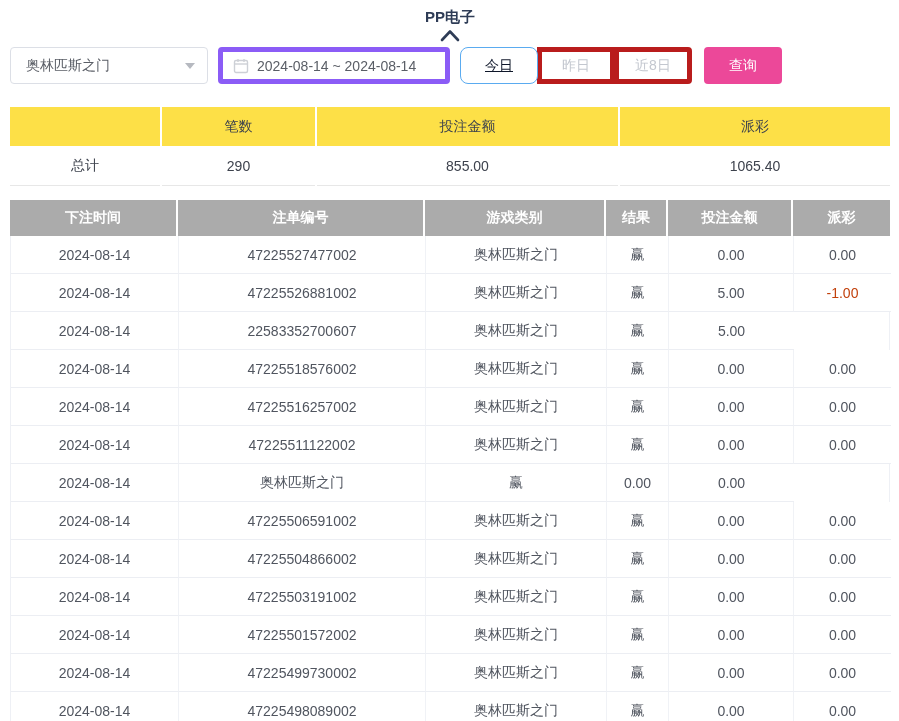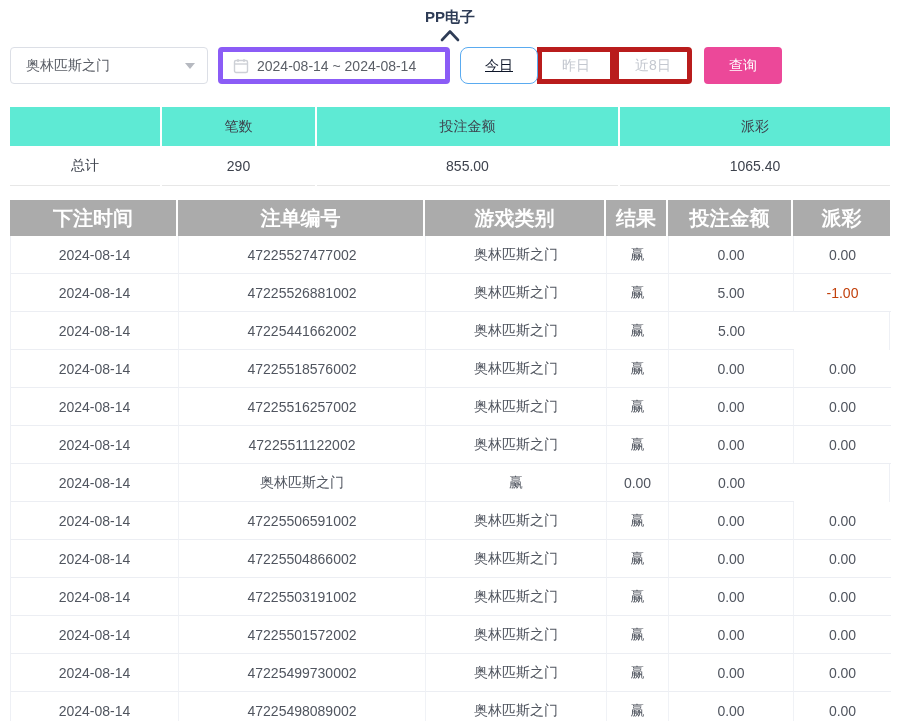--- a/index.html
+++ b/index.html
@@ -56,38 +56,38 @@
   .search-btn {
     margin-left: 12px; height: 37px; width: 78px;
     background: #ec4899; color: #fff; border: none; border-radius: 4px;
     font-size: 14px; cursor: pointer; font-family: inherit;
   }
 
   
   .summary { margin-top: 23px; width: 880px; }
   .s-row { display: grid; grid-template-columns: 150px 153px 301px 270px; column-gap: 2px; }
   .s-head .s-cell {
-    background: #5eead4; height: 39px;
+    background: #fde047; height: 39px;
     display: flex; align-items: center; justify-content: center;
     font-size: 14px; color: #3d424d;
   }
   .s-body .s-cell {
     background: #fff; height: 40px;
     display: flex; align-items: center; justify-content: center;
     font-size: 14px; color: #3d424d;
     border-bottom: 1px solid #e7e7e7;
   }
 
   
   .btable { margin-top: 14px; width: 880px; }
   .t-head, .t-row { display: grid; grid-template-columns: 168px 247px 181px 62px 125px 97px; }
   .t-head .t-cell {
     background: #ababab; height: 36px;
     display: flex; align-items: center; justify-content: center;
-    font-size: 20px; font-weight: bold; color: #fff;
+    font-size: 14px; font-weight: bold; color: #fff;
     border-right: 2px solid #fff;
   }
   .t-head .t-cell:last-child { border-right: none; }
   .t-body { border-left: 1px solid #eef0f5; border-right: 1px solid #eef0f5; }
   .t-row .t-cell {
     height: 38px; background: #fff;
     display: flex; align-items: center; justify-content: center;
     font-size: 14px; color: #50555f;
     border-bottom: 1px solid #eceef3;
     border-right: 1px solid #f0f2f6;
@@ -174,21 +174,21 @@
     <div class="t-cell">2024-08-14</div>
     <div class="t-cell">47225526881002</div>
     <div class="t-cell">奥林匹斯之门</div>
     <div class="t-cell">赢</div>
     <div class="t-cell">5.00</div>
     <div class="t-cell neg">-1.00</div>
   </div>
 
   <div class="t-row">
     <div class="t-cell">2024-08-14</div>
-    <div class="t-cell">47225441662002</div>
+    <div class="t-cell">22583352700607</div>
     <div class="t-cell">奥林匹斯之门</div>
     <div class="t-cell">赢</div>
     <div class="t-cell">5.00</div>
   </div>
 
   <div class="t-row">
     <div class="t-cell">2024-08-14</div>
     <div class="t-cell">47225518576002</div>
     <div class="t-cell">奥林匹斯之门</div>
     <div class="t-cell">赢</div>

